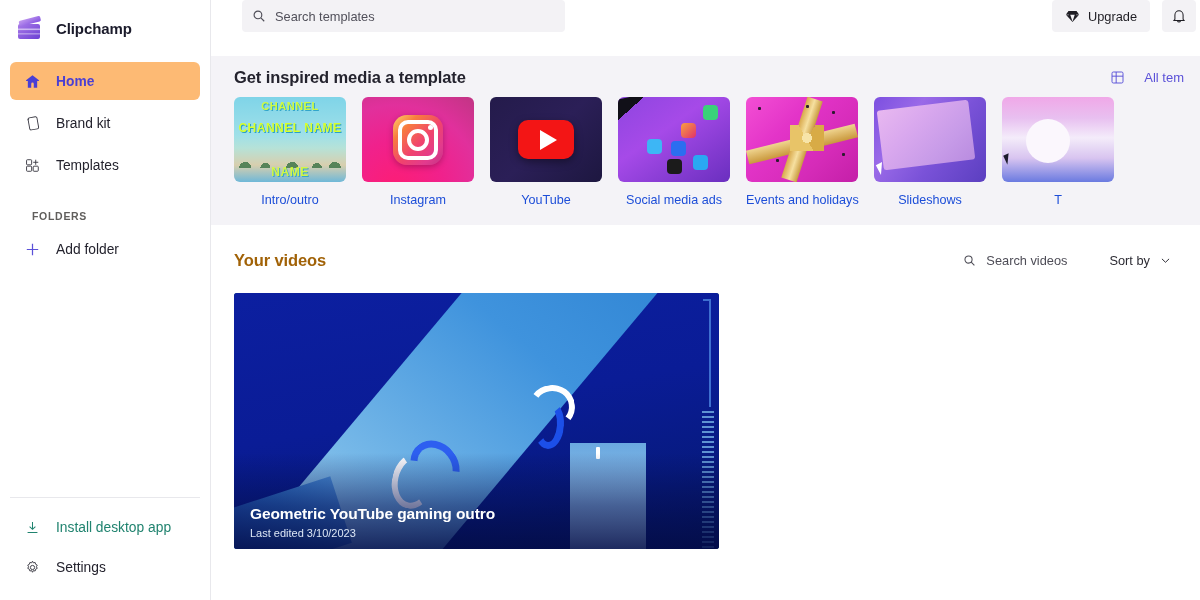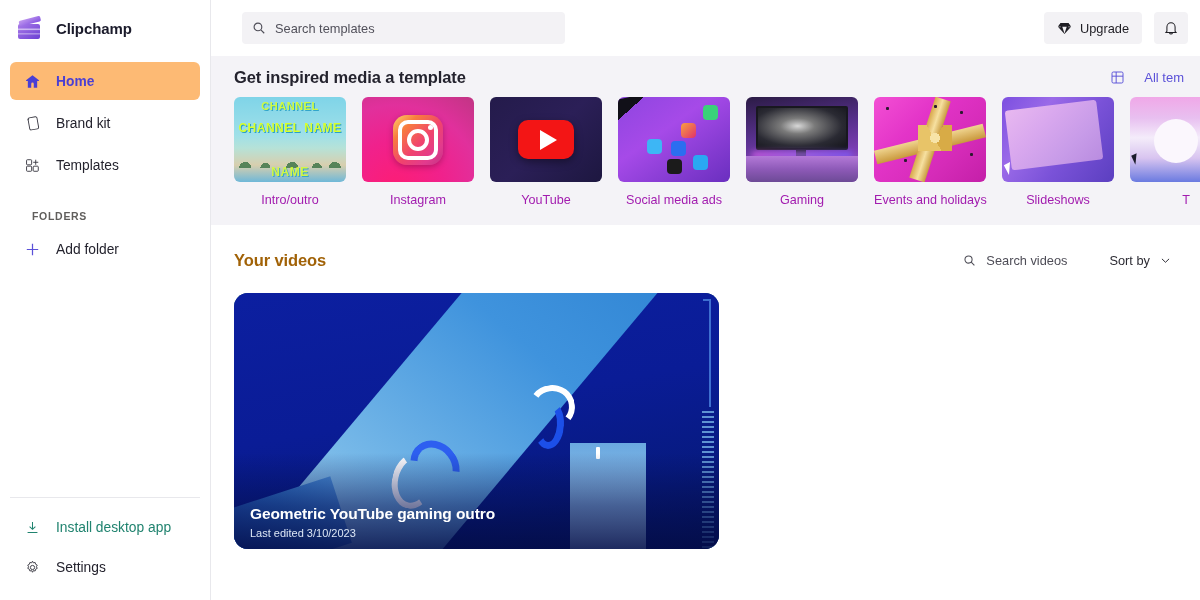--- a/index.html
+++ b/index.html
@@ -48,22 +48,22 @@
   .sidebar-spacer { flex: 1; }
   .sidebar-bottom { padding: 0 10px 12px 10px; }
   .sidebar-bottom .nav-item { margin-bottom: 2px; }
   .install-link { color: #20836f; }
   .divider { height: 1px; background: #e8e8ec; margin: 0 0 10px 0; }
 
   
   .main { flex: 1; height: 600px; display: flex; flex-direction: column; position: relative; overflow: hidden; background:#fff; }
 
   .topbar {
-    height: 56px; display: flex; align-items: center;
-    padding: 0 12px 0 31px; gap: 12px; flex: 0 0 56px;
+    height: 56px; display: flex; align-items: flex-start;
+    padding: 0 4px 0 31px; gap: 12px; flex: 0 0 56px;
     background: #fff;
   }
   .search-box {
     width: 323px; height: 32px; background: #f3f2f5;
     border-radius: 4px; display: flex; align-items: center;
     padding: 0 10px; gap: 9px; cursor: text;
   }
   .search-ph { font-size: 12.8px; color: #51505a; }
   .topbar-spacer { flex: 1; }
   .upgrade-btn {
@@ -97,21 +97,21 @@
   .tpl-row {
     display: flex; gap: 16px; padding-left: 23px;
     overflow: hidden;
   }
   .tpl-card { width: 112px; flex: 0 0 112px; cursor: pointer; }
   .tpl-thumb {
     width: 112px; height: 85px; border-radius: 6px; overflow: hidden;
     position: relative; background: #ddd;
   }
   .tpl-label {
-    text-align: center; font-size: 12.6px; color: #a21caf;
+    text-align: center; font-size: 12.6px; color: #1d4ed8;
     margin-top: 11px; white-space: nowrap;
   }
 
   
   .th-intro {
     background: linear-gradient(180deg,#7fd4e8 0%,#9fe0e8 45%,#b6e2d8 60%,#d8cfae 80%,#6fb8d8 100%);
   }
   .th-intro .ch1, .th-intro .ch2, .th-intro .ch3 {
     position: absolute; left: 0; right: 0; text-align: center;
     font-weight: 800; color: #d8ff2e; letter-spacing: 0.5px;
@@ -257,21 +257,21 @@
     display: flex; align-items: center; gap: 10px; cursor: text; margin-right: 42px;
   }
   .search-videos-ph { font-size: 12.8px; color: #4e4d57; }
   .sort-by {
     display: flex; align-items: center; gap: 9px; cursor: pointer;
     font-size: 12.8px; color: #2c2b33;
   }
 
   .video-grid { padding: 23px 0 0 23px; display: flex; gap: 20px; }
   .video-card {
-    width: 485px; height: 256px; border-radius: 14px; overflow: hidden;
+    width: 485px; height: 256px; border-radius: 3px; overflow: hidden;
     position: relative; cursor: pointer; flex: 0 0 485px;
     background: #0c4a6e;
   }
   .vc-art { position: absolute; inset: 0; background: linear-gradient(170deg,#0c1fa0 0%,#0a1c96 45%,#071a80 75%,#061560 100%); overflow: hidden; }
   .vc-band {
     position: absolute; width: 150px; height: 560px;
     background: linear-gradient(180deg,#2a7fd0 0%,#3f93dd 40%,#76b8e8 75%,#a8d4f0 100%);
     left: 175px; top: -190px; transform: rotate(40deg);
   }
   .vc-band2 {
@@ -515,29 +515,20 @@
             <div class="ic ic1"></div>
             <div class="ic ic2"></div>
             <div class="ic ic3"></div>
             <div class="ic ic4"></div>
             <div class="ic ic5"></div>
             <div class="ic ic6"></div>
           </div>
           <div class="tpl-label">Social media ads</div>
         </div>
 
-        <div class="tpl-card">
-          <div class="tpl-thumb th-gaming">
-            <div class="monitor"></div>
-            <div class="stand"></div>
-            <div class="glow"></div>
-            <div class="desk"></div>
-          </div>
-          <div class="tpl-label">Gaming</div>
-        </div>
 
         <div class="tpl-card">
           <div class="tpl-thumb th-events">
             <div class="ribbon-h"></div>
             <div class="ribbon-v"></div>
             <div class="bow"></div>
             <div class="conf" style="left:12px;top:10px"></div>
             <div class="conf" style="left:86px;top:14px"></div>
             <div class="conf" style="left:30px;top:62px"></div>
             <div class="conf" style="left:96px;top:56px"></div>

